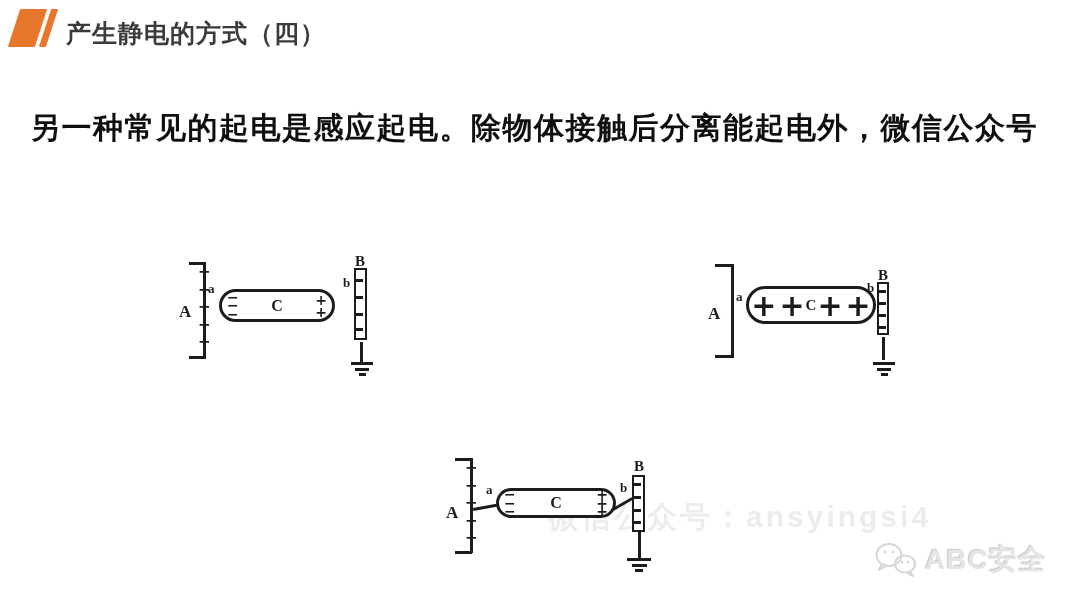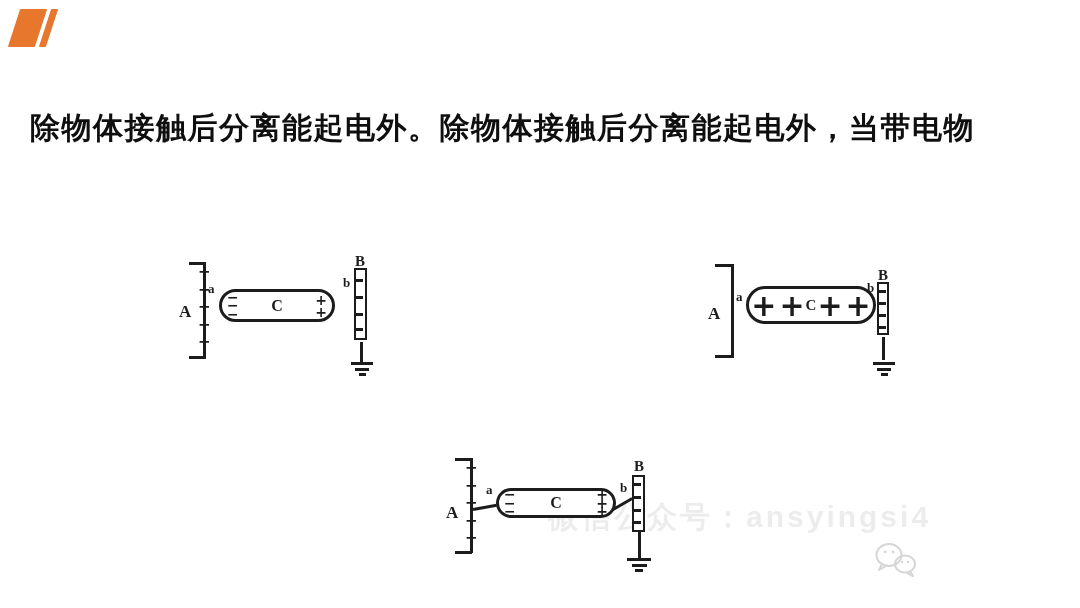--- a/index.html
+++ b/index.html
@@ -65,22 +65,23 @@
 </style>
 </head>
 <body>
 
 <div class="slide">
 
   <div class="logo">
     <div class="bar"></div>
     <div class="stripe"></div>
   </div>
-
-  <div class="body-line l1">除物体接触后分离能起电外。除物体接触后分离能起电外，当带电物</div>
+  <div class="slide-title">产生静电的方式（四）</div>
+
+  <div class="body-line l1">另一种常见的起电是感应起电。除物体接触后分离能起电外，微信公众号</div>
 
   <div class="wm-center">微信公众号：ansyingsi4</div>
 
   <div class="diagram" id="d1">
     <div class="cap" style="left:14px;top:10px;width:17px"></div>
     <div class="vline" style="left:28px;top:10px;height:96px"></div>
     <div class="cap" style="left:14px;top:104px;width:17px"></div>
     <div class="chargecol" style="left:23px;top:12px">
       <span>+</span>
       <span>+</span>
@@ -199,15 +200,16 @@
         <ellipse cx="15" cy="15" rx="12.5" ry="11" fill="none" stroke="#d6d6d6" stroke-width="2"></ellipse>
         <path d="M8 24 L5 30 L12 26" fill="none" stroke="#d6d6d6" stroke-width="2" stroke-linejoin="round"></path>
         <circle cx="11" cy="12" r="1.4" fill="#d6d6d6"></circle>
         <circle cx="19" cy="12" r="1.4" fill="#d6d6d6"></circle>
         <ellipse cx="31" cy="24" rx="10" ry="8.5" fill="none" stroke="#d6d6d6" stroke-width="2"></ellipse>
         <path d="M36 31 L39 36 L33 33" fill="none" stroke="#d6d6d6" stroke-width="2" stroke-linejoin="round"></path>
         <circle cx="28" cy="22" r="1.2" fill="#d6d6d6"></circle>
         <circle cx="34" cy="22" r="1.2" fill="#d6d6d6"></circle>
       </svg>
     </span>
+    <span class="txt">ABC安全</span>
   </div>
 
 </div>
 
 </body></html>

